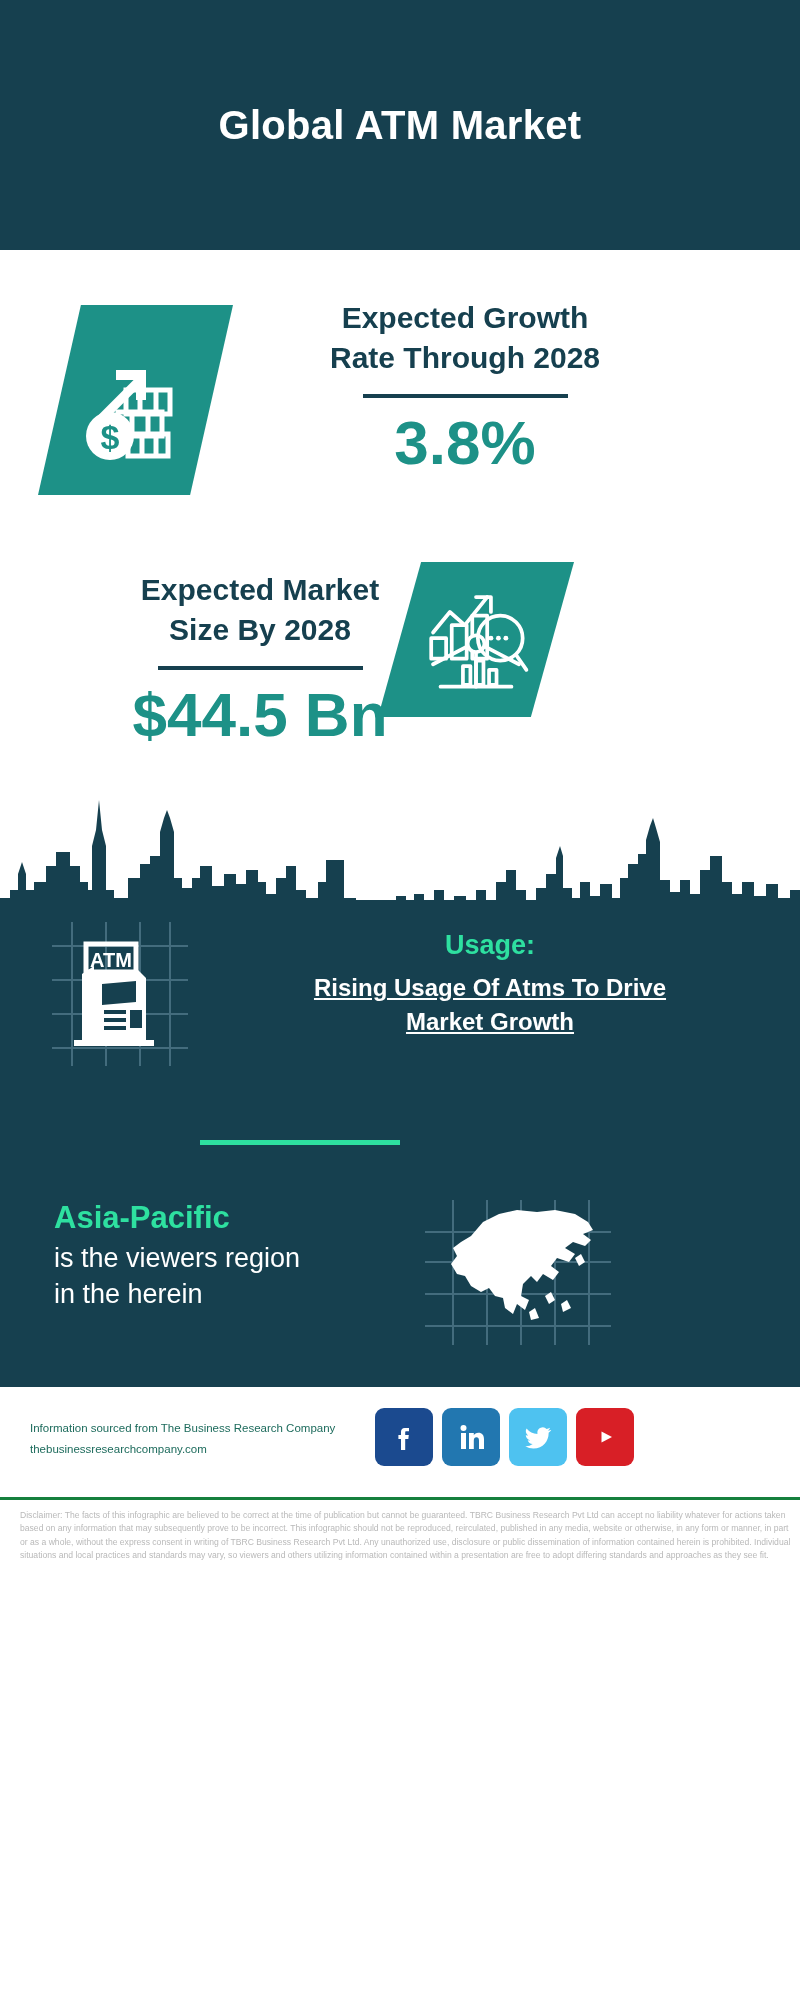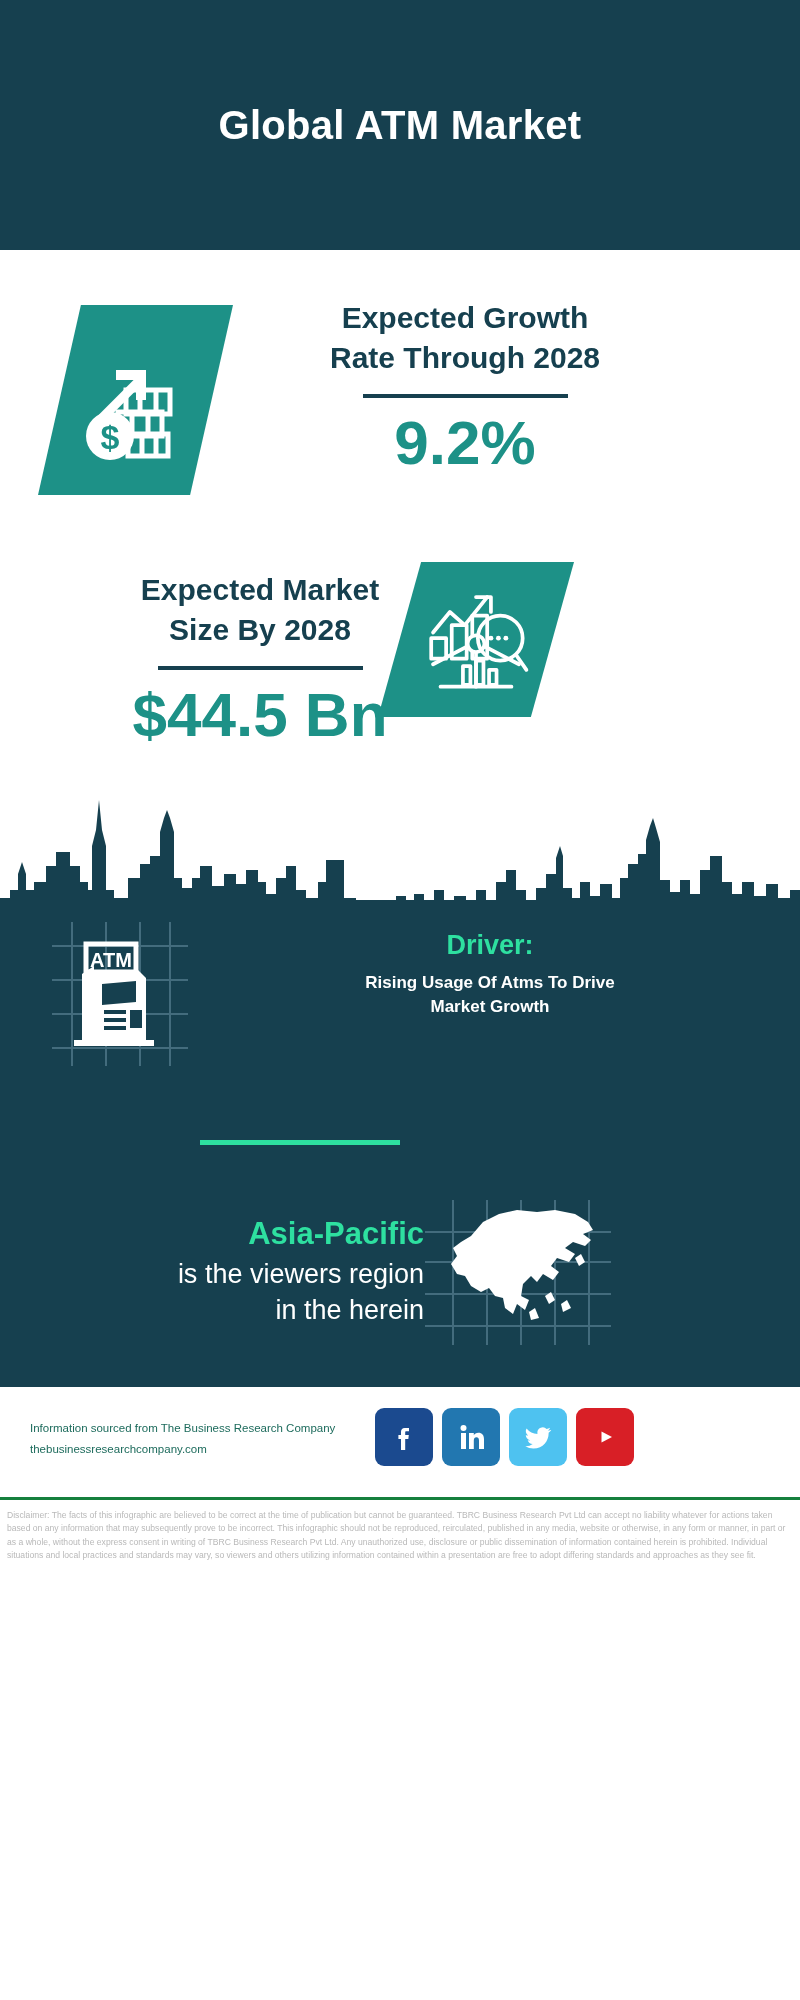--- a/index.html
+++ b/index.html
@@ -52,29 +52,29 @@
 
   
   .dark {
     position:absolute; left:0; top:900px; width:800px; height:487px;
     background:#16404f;
   }
   .driver-row { position:absolute; left:0; top:10px; width:800px; height:170px; }
   .atm-icon-box { position:absolute; left:42px; top:8px; width:150px; height:150px; }
   .driver-text { position:absolute; left:210px; top:20px; width:560px; text-align:center; }
   .driver-label { color:#2ee0a0; font-size:27px; font-weight:bold; }
-  .driver-body { color:#ffffff; font-size:17px; font-weight:bold; line-height:1.4; margin-top:10px; }
+  .driver-body { color:#ffffff; font-size:24px; font-weight:bold; line-height:1.4; margin-top:10px;text-decoration:underline; }
 
   .green-rule {
     position:absolute; left:200px; top:240px; width:200px; height:5px;
     background:#2ee0a0;
   }
 
   .region-row { position:absolute; left:0; top:300px; width:800px; height:160px; }
-  .region-text { position:absolute; left:44px; top:0px; width:380px; text-align:right;margin-top:16px; }
+  .region-text { position:absolute; left:54px; top:0px; width:380px; text-align:left; }
   .region-name { color:#2ee0a0; font-size:31px; font-weight:bold; }
   .region-desc { color:#ffffff; font-size:27px; line-height:1.35; margin-top:4px; }
   .map-box { position:absolute; left:425px; top:0px; width:190px; height:145px; }
 
   
   .footer {
     position:absolute; left:0; top:1390px; width:800px; height:110px;
     background:#ffffff; border-bottom:3px solid #15803d;
   }
   .footer-inner { position:absolute; left:0; top:0; width:800px; height:107px; }
@@ -85,21 +85,21 @@
   .social-row { position:absolute; left:375px; top:18px; display:flex; gap:9px; }
   .social { width:58px; height:58px; border-radius:9px; display:flex; align-items:center; justify-content:center; }
   .s-fb { background:#1b4a8f; }
   .s-li { background:#2277b0; }
   .s-tw { background:#4ec2f0; }
   .s-yt { background:#d81f26; }
 
   
   .disclaimer {
     position:absolute; left:0; top:1503px; width:800px; height:97px;
-    padding:6px 6px 0 7px;
+    padding:6px 6px 0 20px;
     color:#b9b9b9; font-size:8.6px; line-height:1.55; text-align:left;
   }
   .white-gap { position:absolute; left:0; top:1387px; width:800px; height:3px; background:#fff; }
 </style>
 </head>
 <body>
 
 <div class="page">
 
   <div class="header">
@@ -126,21 +126,21 @@
         </g>
 
         <circle cx="34" cy="96" r="24" fill="#fff"></circle>
         <text x="34" y="109" font-family="Liberation Sans, sans-serif" font-size="34" font-weight="bold" fill="#1d9187" text-anchor="middle">$</text>
       </svg>
     </div>
     <div class="growth-text">
       <div class="stat-heading">Expected Growth</div>
       <div class="stat-heading">Rate Through 2028</div>
       <div class="rule"></div>
-      <div class="stat-value">9.2%</div>
+      <div class="stat-value">3.8%</div>
     </div>
   </div>
 
   <div class="size-block">
     <div class="size-text">
       <div class="stat-heading">Expected Market</div>
       <div class="stat-heading">Size By 2028</div>
       <div class="rule"></div>
       <div class="stat-value">$44.5 Bn</div>
     </div>
@@ -204,21 +204,21 @@
           <g fill="#16404f">
             <path d="M60 66 L94 63 L94 84 L60 87 Z"></path>
             <rect x="62" y="92" width="22" height="4"></rect>
             <rect x="62" y="100" width="22" height="4"></rect>
             <rect x="62" y="108" width="22" height="4"></rect>
             <rect x="88" y="92" width="12" height="18"></rect>
           </g>
         </svg>
       </div>
       <div class="driver-text">
-        <div class="driver-label">Driver:</div>
+        <div class="driver-label">Usage:</div>
         <div class="driver-body">
           <div>Rising Usage Of Atms To Drive</div>
           <div>Market Growth</div>
         </div>
       </div>
     </div>
 
     <div class="green-rule"></div>
 
     <div class="region-row">

